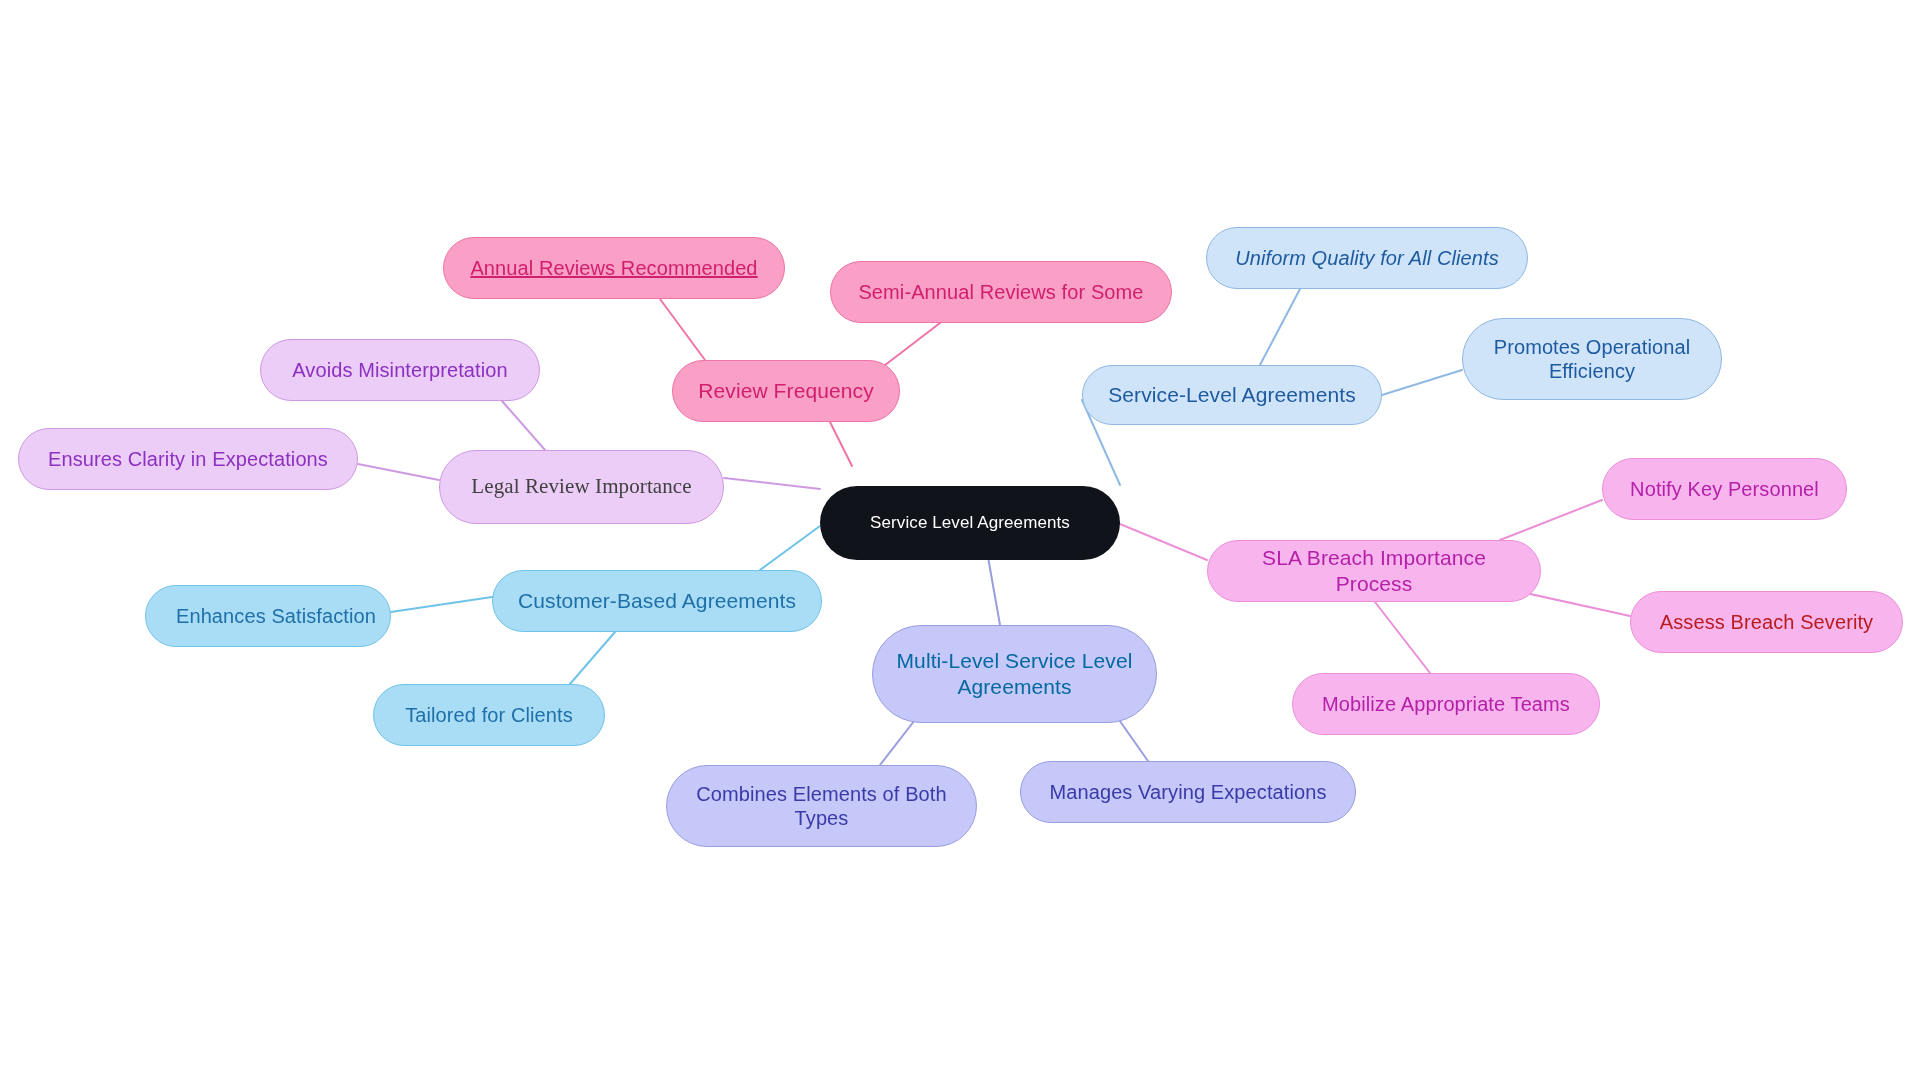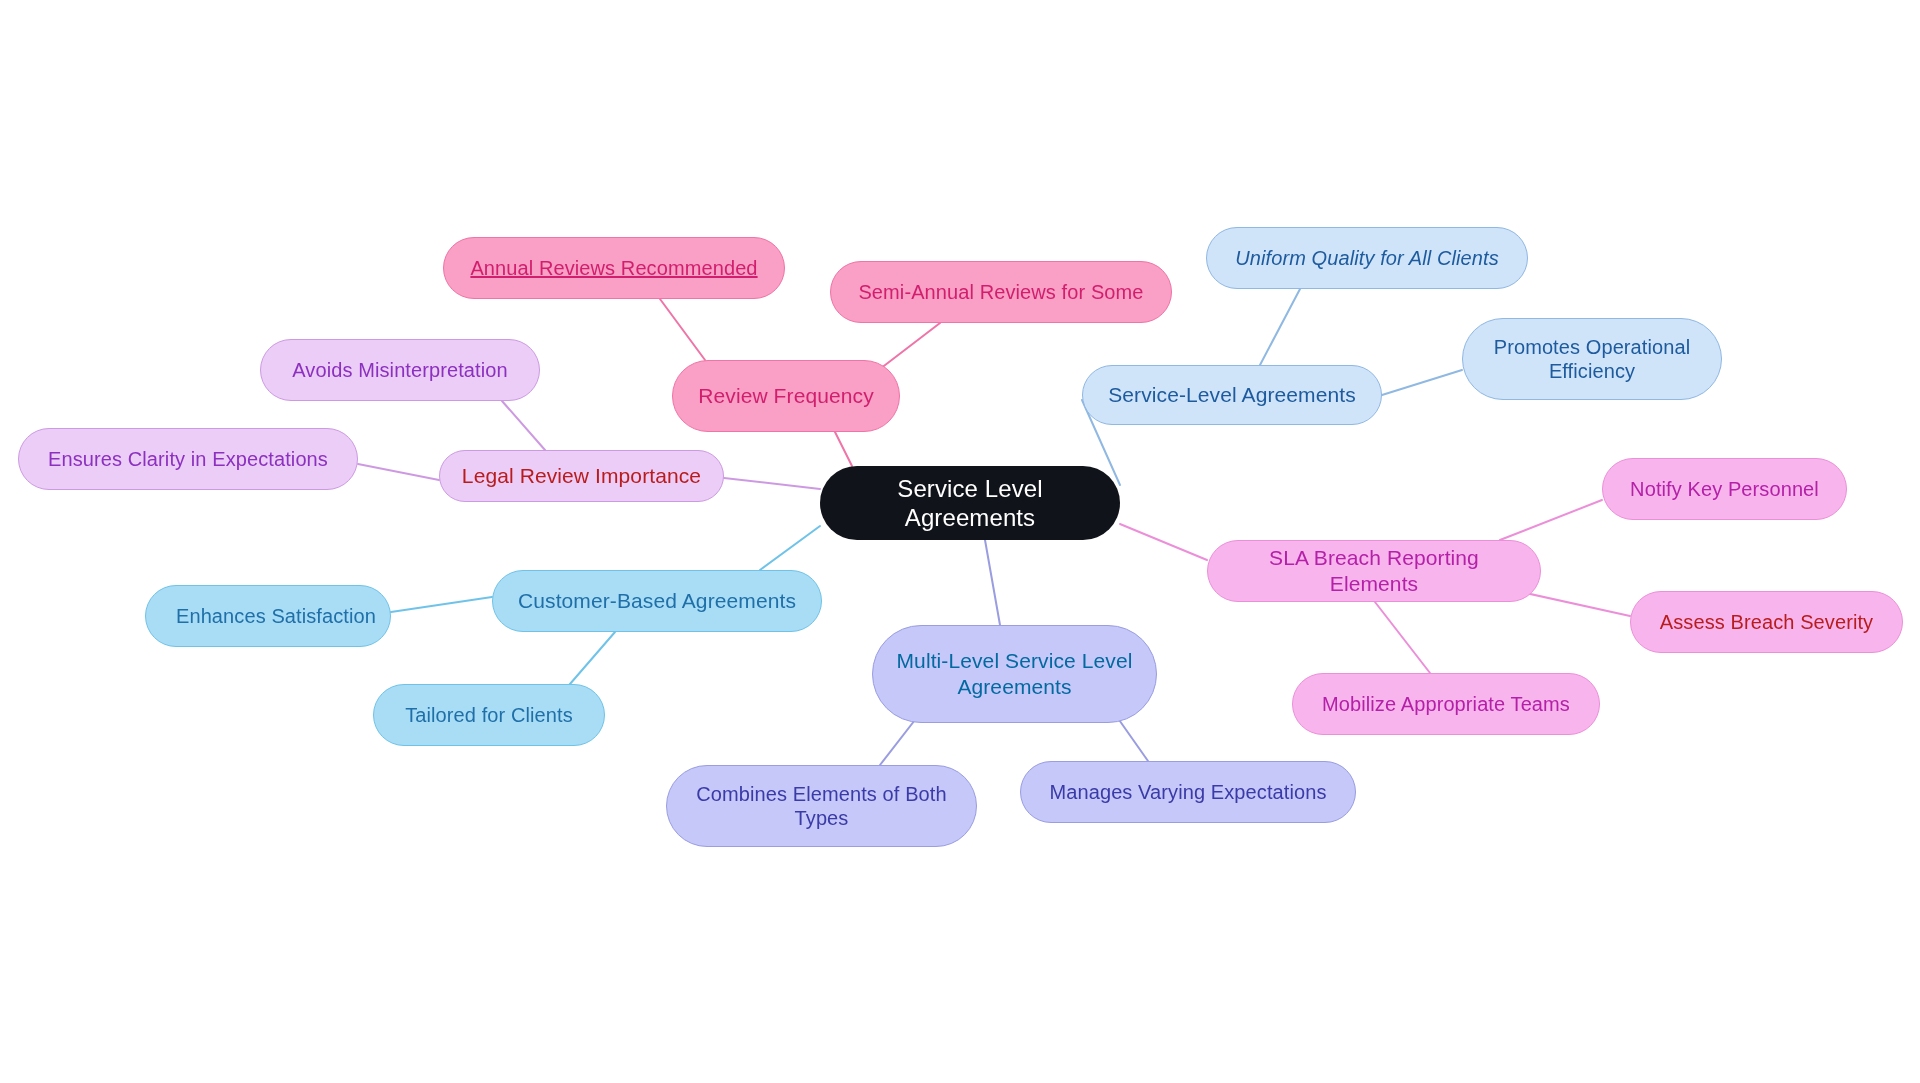--- a/index.html
+++ b/index.html
@@ -39,21 +39,22 @@
     padding: 4px 14px;
     line-height: 1.22;
     letter-spacing: 0.1px;
     white-space: pre-line;
   }
   .node.root {
     border-radius: 38px;
     border: none;
     background: #10131a;
     color: #ffffff;
-    font-size: 24px;
+    font-size: 17px;
+    margin-top: 20px;
   }
   .node.branch {
     font-size: 21px;
   }
   .node.leaf {
     font-size: 20px;
   }
 </style>
 </head>
 <body>
@@ -79,32 +80,32 @@
       <line x1="852" y1="466" x2="830" y2="422" stroke="#ef74a7" stroke-width="2" stroke-linecap="round"></line>
       <line x1="705" y1="360" x2="660" y2="299" stroke="#ef74a7" stroke-width="2" stroke-linecap="round"></line>
       <line x1="876" y1="372" x2="940" y2="323" stroke="#ef74a7" stroke-width="2" stroke-linecap="round"></line>
     </svg>
   <div id="node-layer">
       <div class="node root" style="background: rgb(16, 19, 26); color: rgb(255, 255, 255); left: 820px; top: 466px; width: 300px; height: 74px;"><span>Service Level Agreements</span></div>
       <div class="node branch" style="background: rgb(207, 227, 249); border-color: rgb(143, 184, 226); color: rgb(29, 91, 158); left: 1082px; top: 365px; width: 300px; height: 60px;"><span>Service-Level Agreements</span></div>
       <div class="node leaf" style="background: rgb(207, 227, 249); border-color: rgb(143, 184, 226); color: rgb(29, 91, 158); left: 1206px; top: 227px; width: 322px; height: 62px; font-style: italic;"><span>Uniform Quality for All Clients</span></div>
       <div class="node leaf" style="background: rgb(207, 227, 249); border-color: rgb(143, 184, 226); color: rgb(29, 91, 158); left: 1462px; top: 318px; width: 260px; height: 82px;"><span>Promotes Operational
 Efficiency</span></div>
-      <div class="node branch" style="background: rgb(248, 181, 237); border-color: rgb(236, 143, 217); color: rgb(181, 32, 168); left: 1207px; top: 540px; width: 334px; height: 62px;"><span>SLA Breach Reporting Elements</span></div>
+      <div class="node branch" style="background: rgb(248, 181, 237); border-color: rgb(236, 143, 217); color: rgb(181, 32, 168); left: 1207px; top: 540px; width: 334px; height: 62px;"><span>SLA Breach Importance Process</span></div>
       <div class="node leaf" style="background: rgb(248, 181, 237); border-color: rgb(236, 143, 217); color: rgb(181, 32, 168); left: 1602px; top: 458px; width: 245px; height: 62px;"><span>Notify Key Personnel</span></div>
       <div class="node leaf" style="background: rgb(248, 181, 237); border-color: rgb(236, 143, 217); color: #b91c1c; left: 1630px; top: 591px; width: 273px; height: 62px;"><span>Assess Breach Severity</span></div>
       <div class="node leaf" style="background: rgb(248, 181, 237); border-color: rgb(236, 143, 217); color: rgb(181, 32, 168); left: 1292px; top: 673px; width: 308px; height: 62px;"><span>Mobilize Appropriate Teams</span></div>
       <div class="node branch" style="background: rgb(197, 200, 248); border-color: rgb(154, 157, 224); color: #0369a1; left: 872px; top: 625px; width: 285px; height: 98px;"><span>Multi-Level Service Level
 Agreements</span></div>
       <div class="node leaf" style="background: rgb(197, 200, 248); border-color: rgb(154, 157, 224); color: rgb(58, 58, 168); left: 666px; top: 765px; width: 311px; height: 82px;"><span>Combines Elements of Both
 Types</span></div>
       <div class="node leaf" style="background: rgb(197, 200, 248); border-color: rgb(154, 157, 224); color: rgb(58, 58, 168); left: 1020px; top: 761px; width: 336px; height: 62px;"><span>Manages Varying Expectations</span></div>
       <div class="node branch" style="background: rgb(169, 221, 246); border-color: rgb(111, 195, 232); color: rgb(31, 111, 168); left: 492px; top: 570px; width: 330px; height: 62px;"><span>Customer-Based Agreements</span></div>
       <div class="node leaf" style="background: rgb(169, 221, 246); border-color: rgb(111, 195, 232); color: rgb(31, 111, 168); left: 145px; top: 585px; width: 246px; height: 62px; justify-content: flex-end;"><span>Enhances Satisfaction</span></div>
       <div class="node leaf" style="background: rgb(169, 221, 246); border-color: rgb(111, 195, 232); color: rgb(31, 111, 168); left: 373px; top: 684px; width: 232px; height: 62px;"><span>Tailored for Clients</span></div>
-      <div class="node branch" style="background: rgb(236, 205, 247); border-color: rgb(205, 154, 226); color: #b91c1c; left: 439px; top: 450px; width: 285px; height: 52px;"><span>Legal Review Importance</span></div>
+      <div class="node branch" style="background: rgb(236, 205, 247); border-color: rgb(205, 154, 226); color: #404040; left: 439px; top: 450px; width: 285px; height: 74px; font-family: Liberation Serif, serif;"><span>Legal Review Importance</span></div>
       <div class="node leaf" style="background: rgb(236, 205, 247); border-color: rgb(205, 154, 226); color: rgb(140, 48, 192); left: 260px; top: 339px; width: 280px; height: 62px;"><span>Avoids Misinterpretation</span></div>
       <div class="node leaf" style="background: rgb(236, 205, 247); border-color: rgb(205, 154, 226); color: rgb(140, 48, 192); left: 18px; top: 428px; width: 340px; height: 62px;"><span>Ensures Clarity in Expectations</span></div>
-      <div class="node branch" style="background: rgb(250, 159, 197); border-color: rgb(239, 116, 167); color: rgb(209, 31, 109); left: 672px; top: 360px; width: 228px; height: 72px;"><span>Review Frequency</span></div>
+      <div class="node branch" style="background: rgb(250, 159, 197); border-color: rgb(239, 116, 167); color: rgb(209, 31, 109); left: 672px; top: 360px; width: 228px; height: 62px;"><span>Review Frequency</span></div>
       <div class="node leaf" style="background: rgb(250, 159, 197); border-color: rgb(239, 116, 167); color: rgb(209, 31, 109); left: 443px; top: 237px; width: 342px; height: 62px; text-decoration: underline;"><span>Annual Reviews Recommended</span></div>
       <div class="node leaf" style="background: rgb(250, 159, 197); border-color: rgb(239, 116, 167); color: rgb(209, 31, 109); left: 830px; top: 261px; width: 342px; height: 62px;"><span>Semi-Annual Reviews for Some</span></div>
     </div>
 </div>
 
 </body></html>

